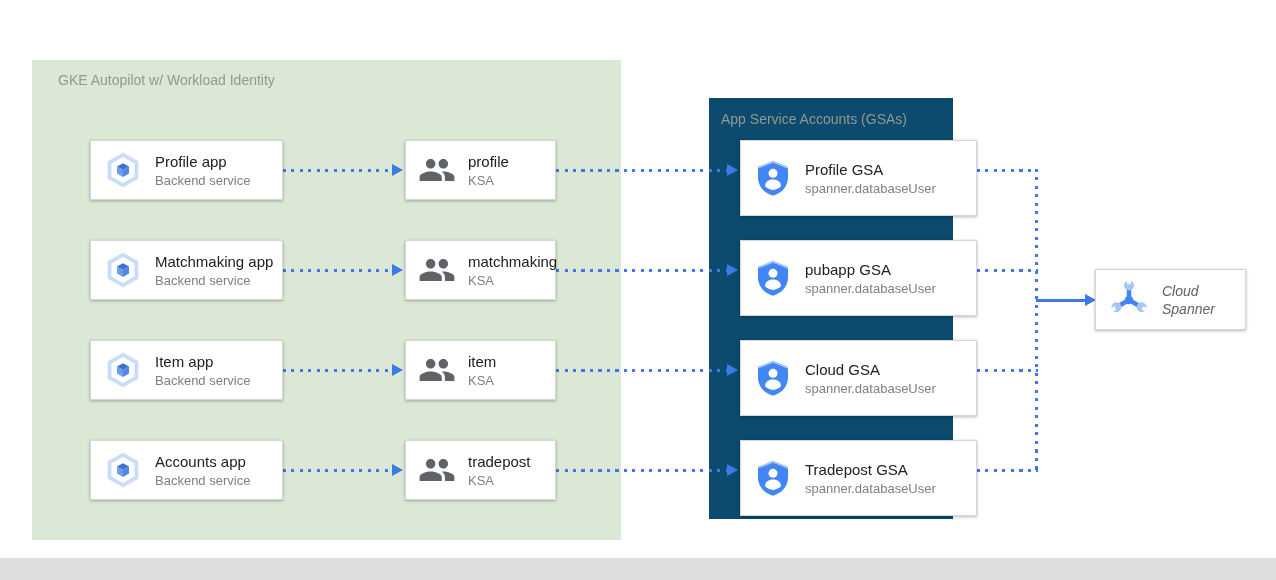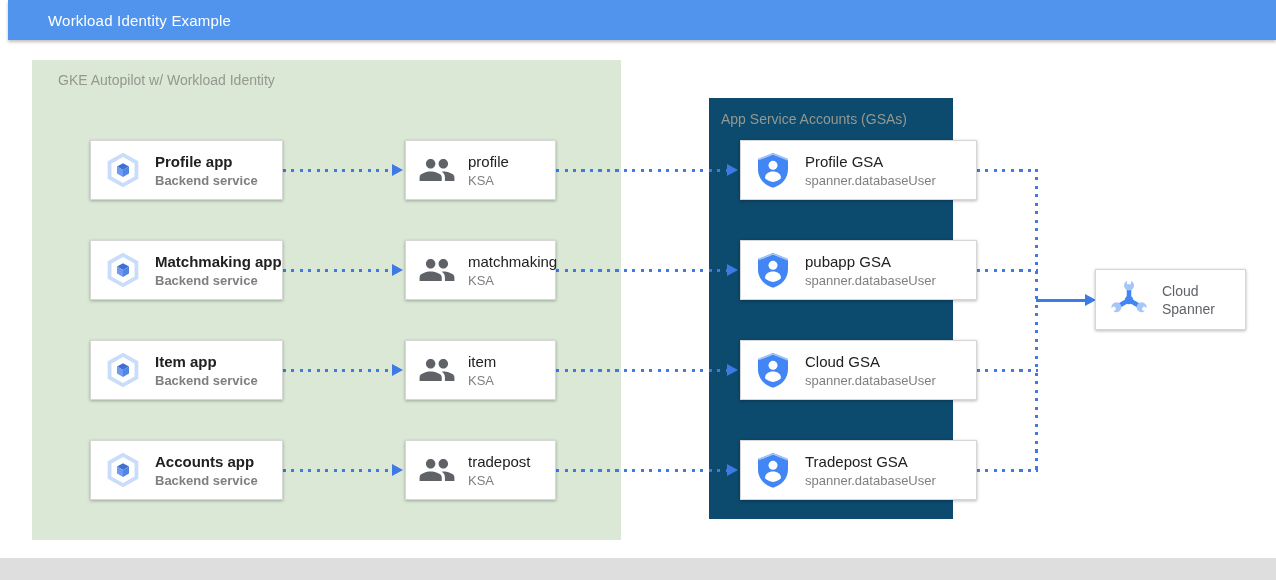--- a/index.html
+++ b/index.html
@@ -23,26 +23,26 @@
   .zone-gsa{left:709px;top:98px;width:244px;height:421px;background:#0c4a6e;}
   .zone-gsa .zt{position:absolute;left:12px;top:13px;}
 
   
   .card{position:absolute;background:#ffffff;border:1px solid #d6d6d6;
     box-shadow:0 1px 3px rgba(0,0,0,.28);display:flex;align-items:center;box-sizing:border-box;}
   .card .ic{flex:0 0 auto;margin-left:12px;display:flex;align-items:center;justify-content:center;}
   .card .tx{margin-left:12px;min-width:0;}
   .card .ti{font-size:15px;color:#212121;white-space:nowrap;line-height:20px;}
   .card .su{font-size:13px;color:#7F7F7F;white-space:nowrap;line-height:17px;}
-  .app-card{left:90px;width:193px;height:60px;font-weight:bold;}
+  .app-card{left:90px;width:193px;height:60px;}
   .ksa-card{left:405px;width:151px;height:60px;}
-  .gsa-card{left:740px;width:237px;height:60px;}
+  .gsa-card{left:740px;width:237px;height:76px;}
   .r1{top:140px}.r2{top:240px}.r3{top:340px}.r4{top:440px}
   .spanner-card{left:1095px;top:269px;width:151px;height:61px;}
-  .spanner-card .ti{font-size:14px;color:#5F6368;white-space:normal;line-height:18px;width:62px;}
+  .spanner-card .ti{font-size:14px;color:#5F6368;white-space:normal;line-height:18px;width:62px;font-style:italic;}
 
   
   .hl{position:absolute;height:3px;
     background:repeating-linear-gradient(90deg,#3D7AE4 0 3px,transparent 3px 8.5px);}
   .vl{position:absolute;width:3px;
     background:repeating-linear-gradient(180deg,#3D7AE4 0 3px,transparent 3px 8.5px);}
   .solid{position:absolute;height:3px;background:#3D7AE4;}
   .ah{position:absolute;width:0;height:0;border-top:6px solid transparent;
     border-bottom:6px solid transparent;border-left:11px solid #3D7AE4;}
   .y1{top:169px}.y2{top:269px}.y3{top:369px}.y4{top:469px}
@@ -87,23 +87,20 @@
           <rect x="-1.2" y="-13.4" width="2.4" height="3.6" fill="#FFFFFF"></rect>
         </g>
         <circle cx="0" cy="0" r="2.6" fill="#4285F4"></circle>
       </g>
     </g>
   </defs>
 </svg>
 
 <div id="canvas">
 
-  <div class="titlebar">
-    <div class="t">Workload Identity Example</div>
-  </div>
 
   <div class="zone zone-gke">
     <div class="zt">GKE Autopilot w/ Workload Identity</div>
   </div>
   <div class="zone zone-gsa">
     <div class="zt">App Service Accounts (GSAs)</div>
   </div>
 
   <div class="hl y1" style="left:283px;width:109px"></div>
   <div class="ah y1" style="left:392px"></div>

